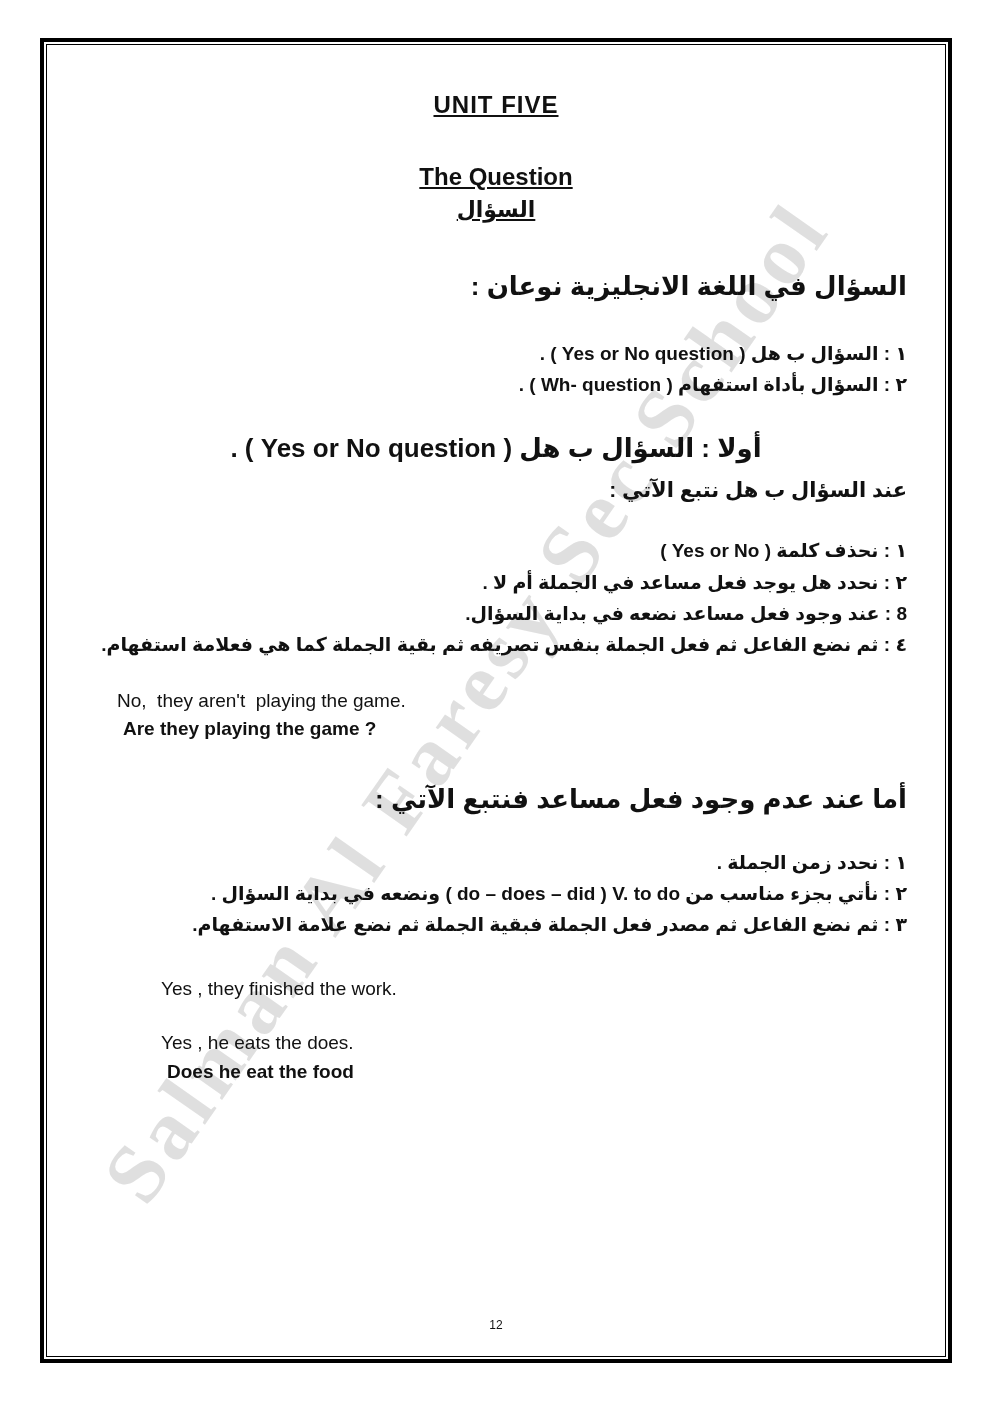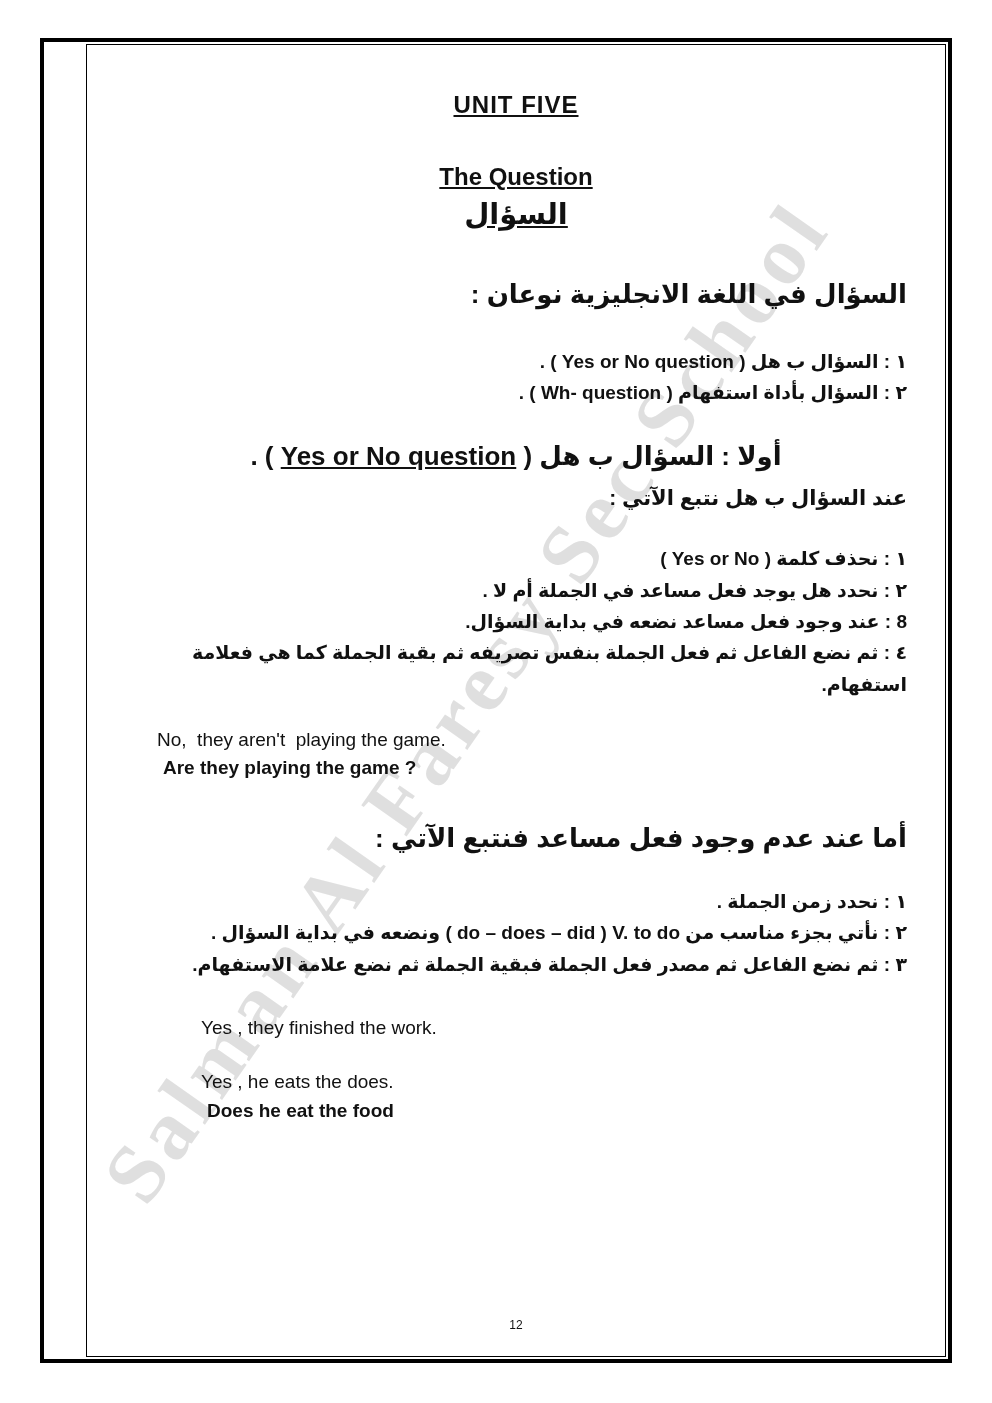--- a/index.html
+++ b/index.html
@@ -34,39 +34,38 @@
     position: absolute;
     top: 38px; left: 40px; right: 40px; bottom: 40px;
     border: 4px solid #000000;
     z-index: 1;
   }
   .frame-inner {
     position: absolute;
     top: 2px; left: 2px; right: 2px; bottom: 2px;
     border: 1px solid #000000;
     padding: 34px 38px 0 38px;
-    margin-left: 40px;
   }
 
   .rtl { direction: rtl; text-align: right; unicode-bidi: plaintext; }
 
   .title {
     font-size: 24px; font-weight: bold; text-align: center;
     text-decoration: underline; margin: 0;
   }
   .t-unit { margin-top: 12px; letter-spacing: 1px; }
   .t-en   { margin-top: 44px; }
-  .t-ar   { margin-top: 6px; font-size: 29px; }
+  .t-ar   { margin-top: 6px; font-size: 22px; }
 
   .ar-heading {
     font-size: 26px; font-weight: bold; margin: 0; line-height: 1.5;
   }
   .h-intro { margin-top: 44px; }
   .h-yesno { margin-top: 28px; text-align: center; direction: rtl; }
-  .h-yesno .u2 { text-decoration: underline; }
+  .h-yesno .u2 { }
   .h-when  { margin-top: 6px; font-size: 21px; }
   .h-nohelper { margin-top: 36px; }
 
   .line {
     font-size: 19px; font-weight: bold; margin: 0; line-height: 1.65;
   }
   .first-type { margin-top: 32px; }
   .steps { margin-top: 30px; }
   .steps2 { margin-top: 28px; }
 

